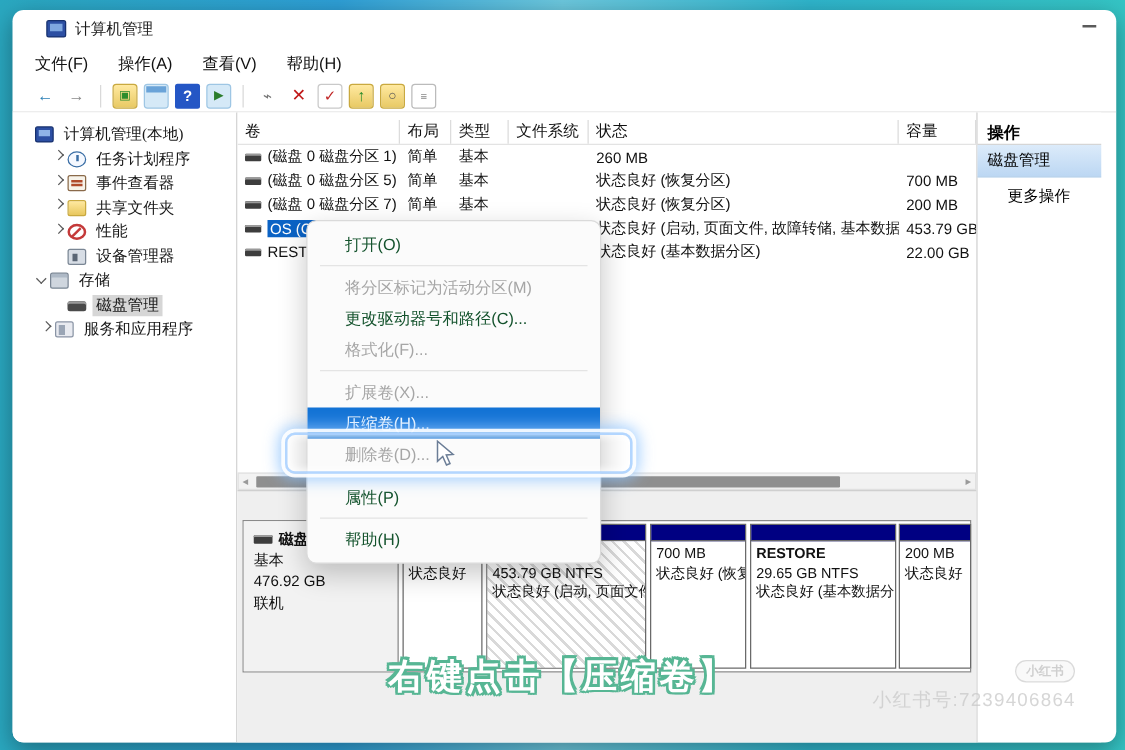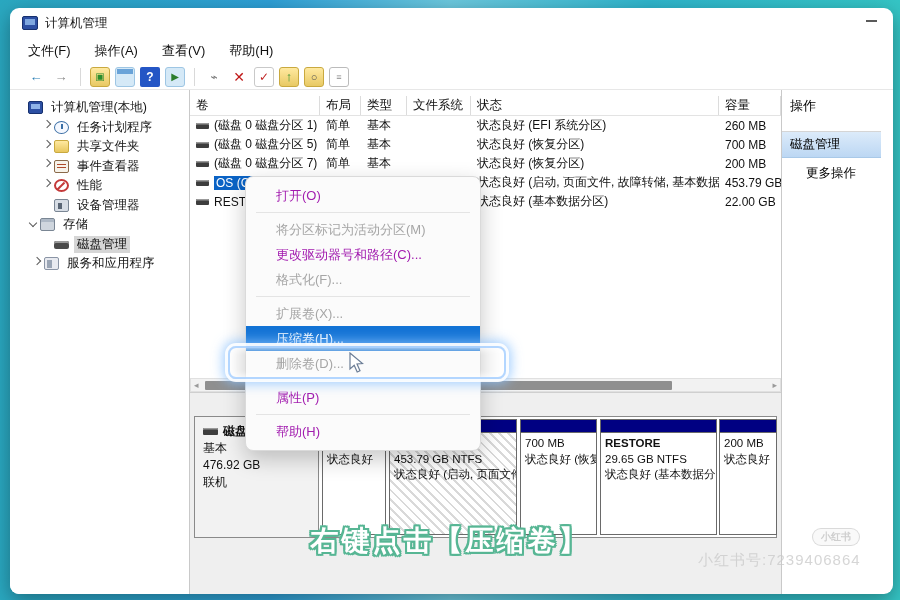--- a/index.html
+++ b/index.html
@@ -6,21 +6,21 @@
   html,body { width:900px; height:600px; overflow:hidden; }
   body { font-family:"Liberation Sans","DejaVu Sans",sans-serif; }
 
   .screen { position:relative; width:900px; height:600px;
     background:linear-gradient(90deg,#2aa8c0 0%,#2e9fd6 30%,#6cc8de 50%,#2fb5cc 72%,#35c5c5 100%); }
 
   .window { position:absolute; left:10px; top:8px; width:883px; height:586px;
     background:#fff; border-radius:9px; box-shadow:0 6px 20px rgba(0,0,0,.35); overflow:hidden; }
 
   
-  .titlebar { position:relative; height:30px; display:flex; align-items:center; padding-left:12px; }
+  .titlebar { position:relative; height:30px; display:flex; align-items:center; padding-left:12px;margin-left:15px; }
   .app-icon { width:16px; height:14px; background:#2c4fa3; border:1px solid #16306e; border-radius:2px; position:relative; margin-right:7px; }
   .app-icon::after { content:""; position:absolute; left:2px; top:2px; right:2px; height:6px; background:#7ea7e0; }
   .title-text { font-size:12.5px; color:#1b1b1b; }
   .min-btn { position:absolute; right:16px; top:12px; width:11px; height:2px; background:#5a5a5a; cursor:pointer; }
 
   
   .menubar { height:26px; display:flex; align-items:center; padding-left:18px; gap:24px; }
   .menubar span { font-size:13px; color:#111; cursor:default; }
 
   
@@ -37,21 +37,21 @@
   .g-up { color:#2c8d2c; background:linear-gradient(#ffe9a0,#e8c964); border:1px solid #c9a93f; }
   .g-mag { color:#555; background:linear-gradient(#ffe9a0,#e8c964); border:1px solid #c9a93f; font-size:11px; }
   .g-folder { background:linear-gradient(#ffe9a0,#e8c964); border:1px solid #c9a93f; color:#2c8d2c; font-size:10px; }
   .g-win { background:#fff; border:1px solid #7da9cc; position:relative; }
   .g-win::before { content:""; position:absolute; left:1px; right:1px; top:1px; height:5px; background:#6aa3d8; }
   .g-tool { color:#777; font-size:12px; }
   .g-list { background:#fff; border:1px solid #bbb; color:#888; font-size:9px; }
 
   
   .content { position:absolute; left:0; top:82px; width:883px; bottom:0; display:flex; }
-  .tree { width:180px; border-right:1px solid #c9c9c9; padding-top:8px; background:#fff; }
+  .tree { width:180px; border-right:1px solid #c9c9c9; padding-top:8px; background:#fff;font-family:Liberation Serif, serif; }
   .titem { display:flex; align-items:center; height:19.5px; font-size:12.5px; color:#161616; white-space:nowrap; cursor:pointer; }
   .titem .lbl { padding:0 3px; }
   .titem .lbl.sel { background:#d6d6d6; }
   .chev { width:14px; flex:0 0 14px; position:relative; }
   .chev.down::after, .chev.right::after { content:""; position:absolute; left:4px; top:-5px; width:5px; height:5px; border-right:1.4px solid #5a5a5a; border-bottom:1.4px solid #5a5a5a; }
   .chev.down::after { transform:rotate(45deg); }
   .chev.right::after { transform:rotate(-45deg); top:-6px; }
   .chev.none::after { content:none; }
   .ticon { width:15px; height:13px; flex:0 0 15px; margin-right:5px; border-radius:2px; position:relative; }
   .i-computer { background:#2c4fa3; border:1px solid #16306e; }
@@ -66,21 +66,21 @@
   .i-perf::after { content:""; position:absolute; left:0px; top:4px; width:10px; height:2px; background:#c43a3a; transform:rotate(-45deg); }
   .i-device { background:#d7dde5; border:1px solid #7a8694; }
   .i-device::after { content:""; position:absolute; left:3px; top:3px; width:4px; height:6px; background:#5a6675; }
   .i-storage { background:#cfd6de; border:1px solid #7a8694; box-shadow:inset 0 3px 0 #aeb9c6; }
   .i-disk { background:#4a4a4a; border-radius:2px; height:8px; margin-top:2px; box-shadow:inset 0 2px 0 #9a9a9a; }
   .i-services { background:#e8eaf0; border:1px solid #8a94a5; }
   .i-services::after { content:""; position:absolute; left:2px; top:2px; width:5px; height:8px; background:#9aa5b5; }
 
   .center { position:relative; width:591px; background:#fff; }
   .actions { width:100px; border-left:1px solid #c9c9c9; background:#fff; }
-  .actions .hd { font-size:13px; font-weight:normal; padding:7px 0 16px 8px; border-bottom:1px solid #d5d5d5; }
+  .actions .hd { font-size:13px; font-weight:bold; padding:7px 0 0 8px; border-bottom:1px solid #d5d5d5; }
   .actions .selrow { font-size:12.5px; padding:4px 0 4px 8px; background:linear-gradient(#dcebfa,#bcd7f3); border-bottom:1px solid #a9c9e8; cursor:pointer; }
   .actions .more { font-size:12.5px; padding:7px 0 0 24px; cursor:pointer; }
 
   
   .vol-list { position:absolute; left:0; top:0; right:0; height:288px; padding-top:6px; overflow:hidden; }
   .vrow { display:grid; grid-template-columns:130px 41px 46px 64px 248px 62px; height:19px; align-items:center; font-size:12px; color:#111; }
   .vrow.hdr { height:20px; border-bottom:1px solid #e3e3e3; font-size:12.5px; }
   .vrow.hdr > div { border-right:1px solid #dcdcdc; height:100%; display:flex; align-items:center; padding-left:6px; }
   .vrow > div { padding-left:6px; white-space:nowrap; overflow:hidden; }
   .vico { display:inline-block; width:13px; height:6px; background:#3d3d3d; border-radius:1px; box-shadow:inset 0 1.5px 0 #9a9a9a; margin-right:5px; vertical-align:middle; }
@@ -104,21 +104,21 @@
   .part .bar { height:13px; background:#000082; border-bottom:1px solid #6a6a6a; }
   .part .body { padding:3px 4px; font-size:11.5px; line-height:15.5px; color:#111; white-space:nowrap; overflow:hidden; }
   .part.hatch .body { height:calc(100% - 13px);
     background:repeating-linear-gradient(45deg,#ffffff 0 4.5px,#d9d9d9 4.5px 6.5px); }
   .part .nm { font-weight:bold; }
 
   
   .cmenu { position:absolute; left:245px; top:176px; width:236px; background:#fbfbfb;
     border:1px solid #dadada; border-radius:8px; box-shadow:0 8px 22px rgba(0,0,0,.22);
     padding:6px 0; z-index:20; }
-  .mi { height:25px; display:flex; align-items:center; padding-left:30px; font-size:13px; color:#a21caf; cursor:pointer; }
+  .mi { height:25px; display:flex; align-items:center; padding-left:30px; font-size:13px; color:#14532d; cursor:pointer; }
   .mi.dis { color:#a6a6a6; cursor:default; }
   .mi.hot { background:#1373d5; color:#fff; }
   .msep { height:1px; background:#e4e4e4; margin:4px 10px; }
 
   
   .anno { position:absolute; left:228px; top:346px; width:278px; height:33px; border-radius:8px;
     border:2px solid rgba(175,212,255,.95);
     box-shadow:0 0 0 3px rgba(255,255,255,.9), 0 0 12px 5px rgba(140,195,255,.8), inset 0 0 6px 2px rgba(255,255,255,.8);
     z-index:30; pointer-events:none; }
 
@@ -180,27 +180,27 @@
           <span class="ticon i-computer"></span>
           <span class="lbl">计算机管理(本地)</span>
         </div>
         <div class="titem" style="padding-left:30px">
           <span class="chev right"></span>
           <span class="ticon i-clock"></span>
           <span class="lbl">任务计划程序</span>
         </div>
         <div class="titem" style="padding-left:30px">
           <span class="chev right"></span>
+          <span class="ticon i-event"></span>
+          <span class="lbl">事件查看器</span>
+        </div>
+        <div class="titem" style="padding-left:30px">
+          <span class="chev right"></span>
           <span class="ticon i-share"></span>
           <span class="lbl">共享文件夹</span>
-        </div>
-        <div class="titem" style="padding-left:30px">
-          <span class="chev right"></span>
-          <span class="ticon i-event"></span>
-          <span class="lbl">事件查看器</span>
         </div>
         <div class="titem" style="padding-left:30px">
           <span class="chev right"></span>
           <span class="ticon i-perf"></span>
           <span class="lbl">性能</span>
         </div>
         <div class="titem" style="padding-left:44px">
           <span class="ticon i-device"></span>
           <span class="lbl">设备管理器</span>
         </div>
@@ -229,21 +229,20 @@
             <div>类型</div>
             <div>文件系统</div>
             <div>状态</div>
             <div>容量</div>
           </div>
           <div class="vrow">
             <div><span class="vico"></span><span class="vname">(磁盘 0 磁盘分区 1)</span></div>
             <div>简单</div>
             <div>基本</div>
             <div></div>
-            <div>状态良好 (EFI 系统分区)</div>
             <div>260 MB</div>
           </div>
           <div class="vrow">
             <div><span class="vico"></span><span class="vname">(磁盘 0 磁盘分区 5)</span></div>
             <div>简单</div>
             <div>基本</div>
             <div></div>
             <div>状态良好 (恢复分区)</div>
             <div>700 MB</div>
           </div>

